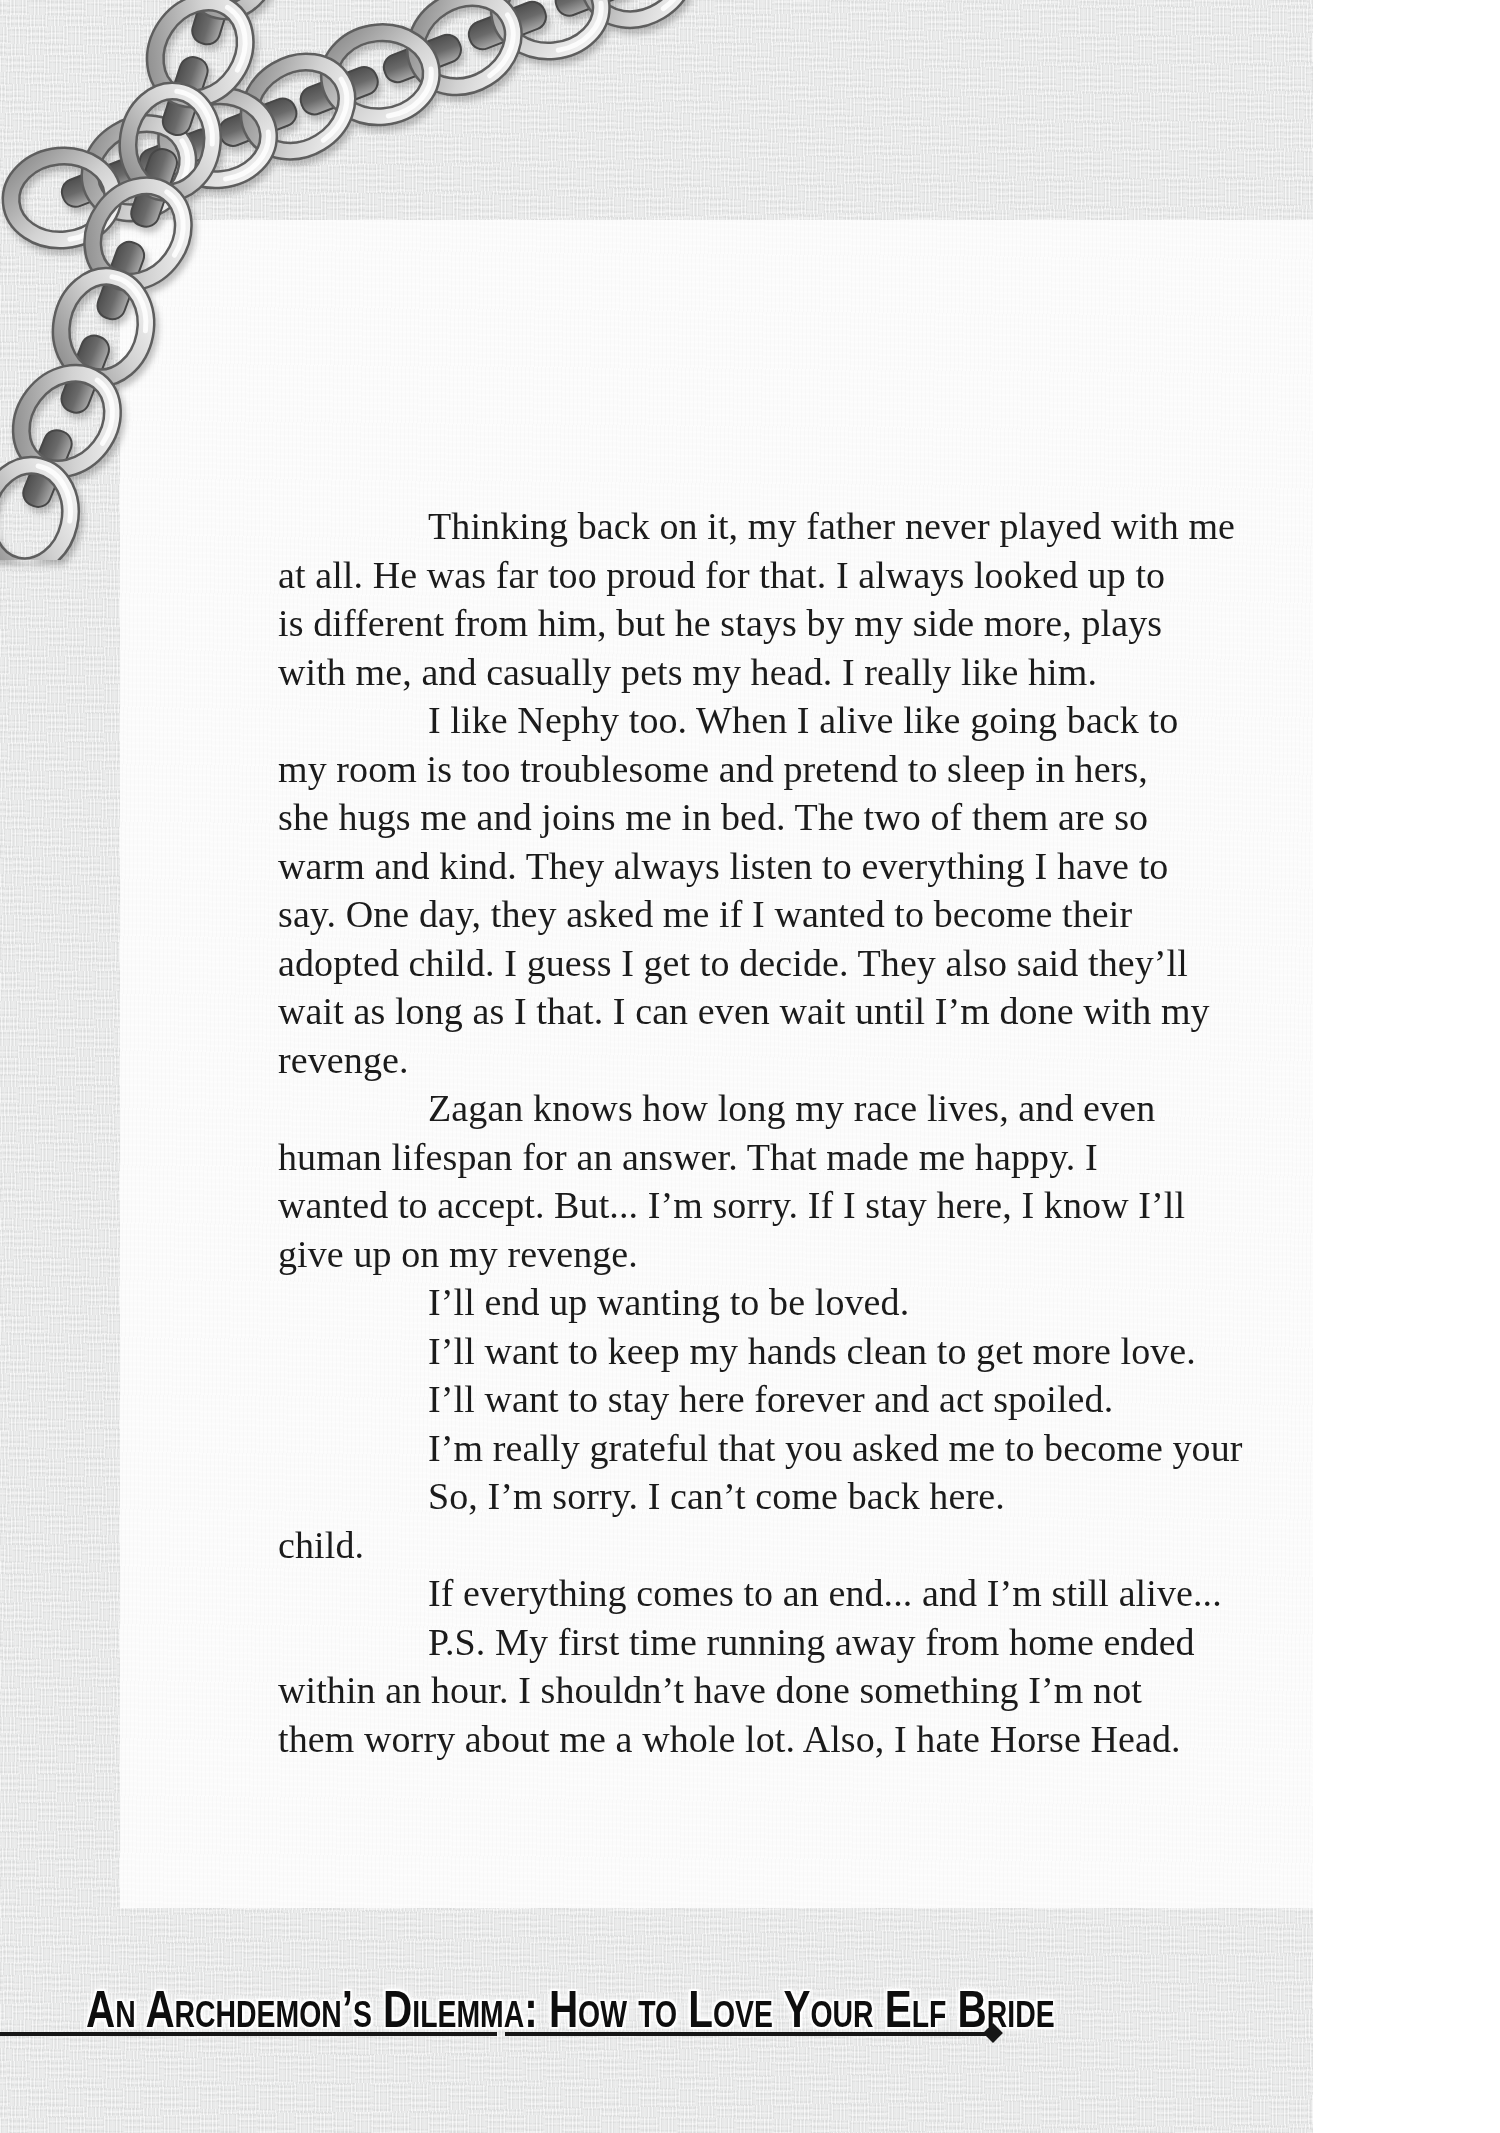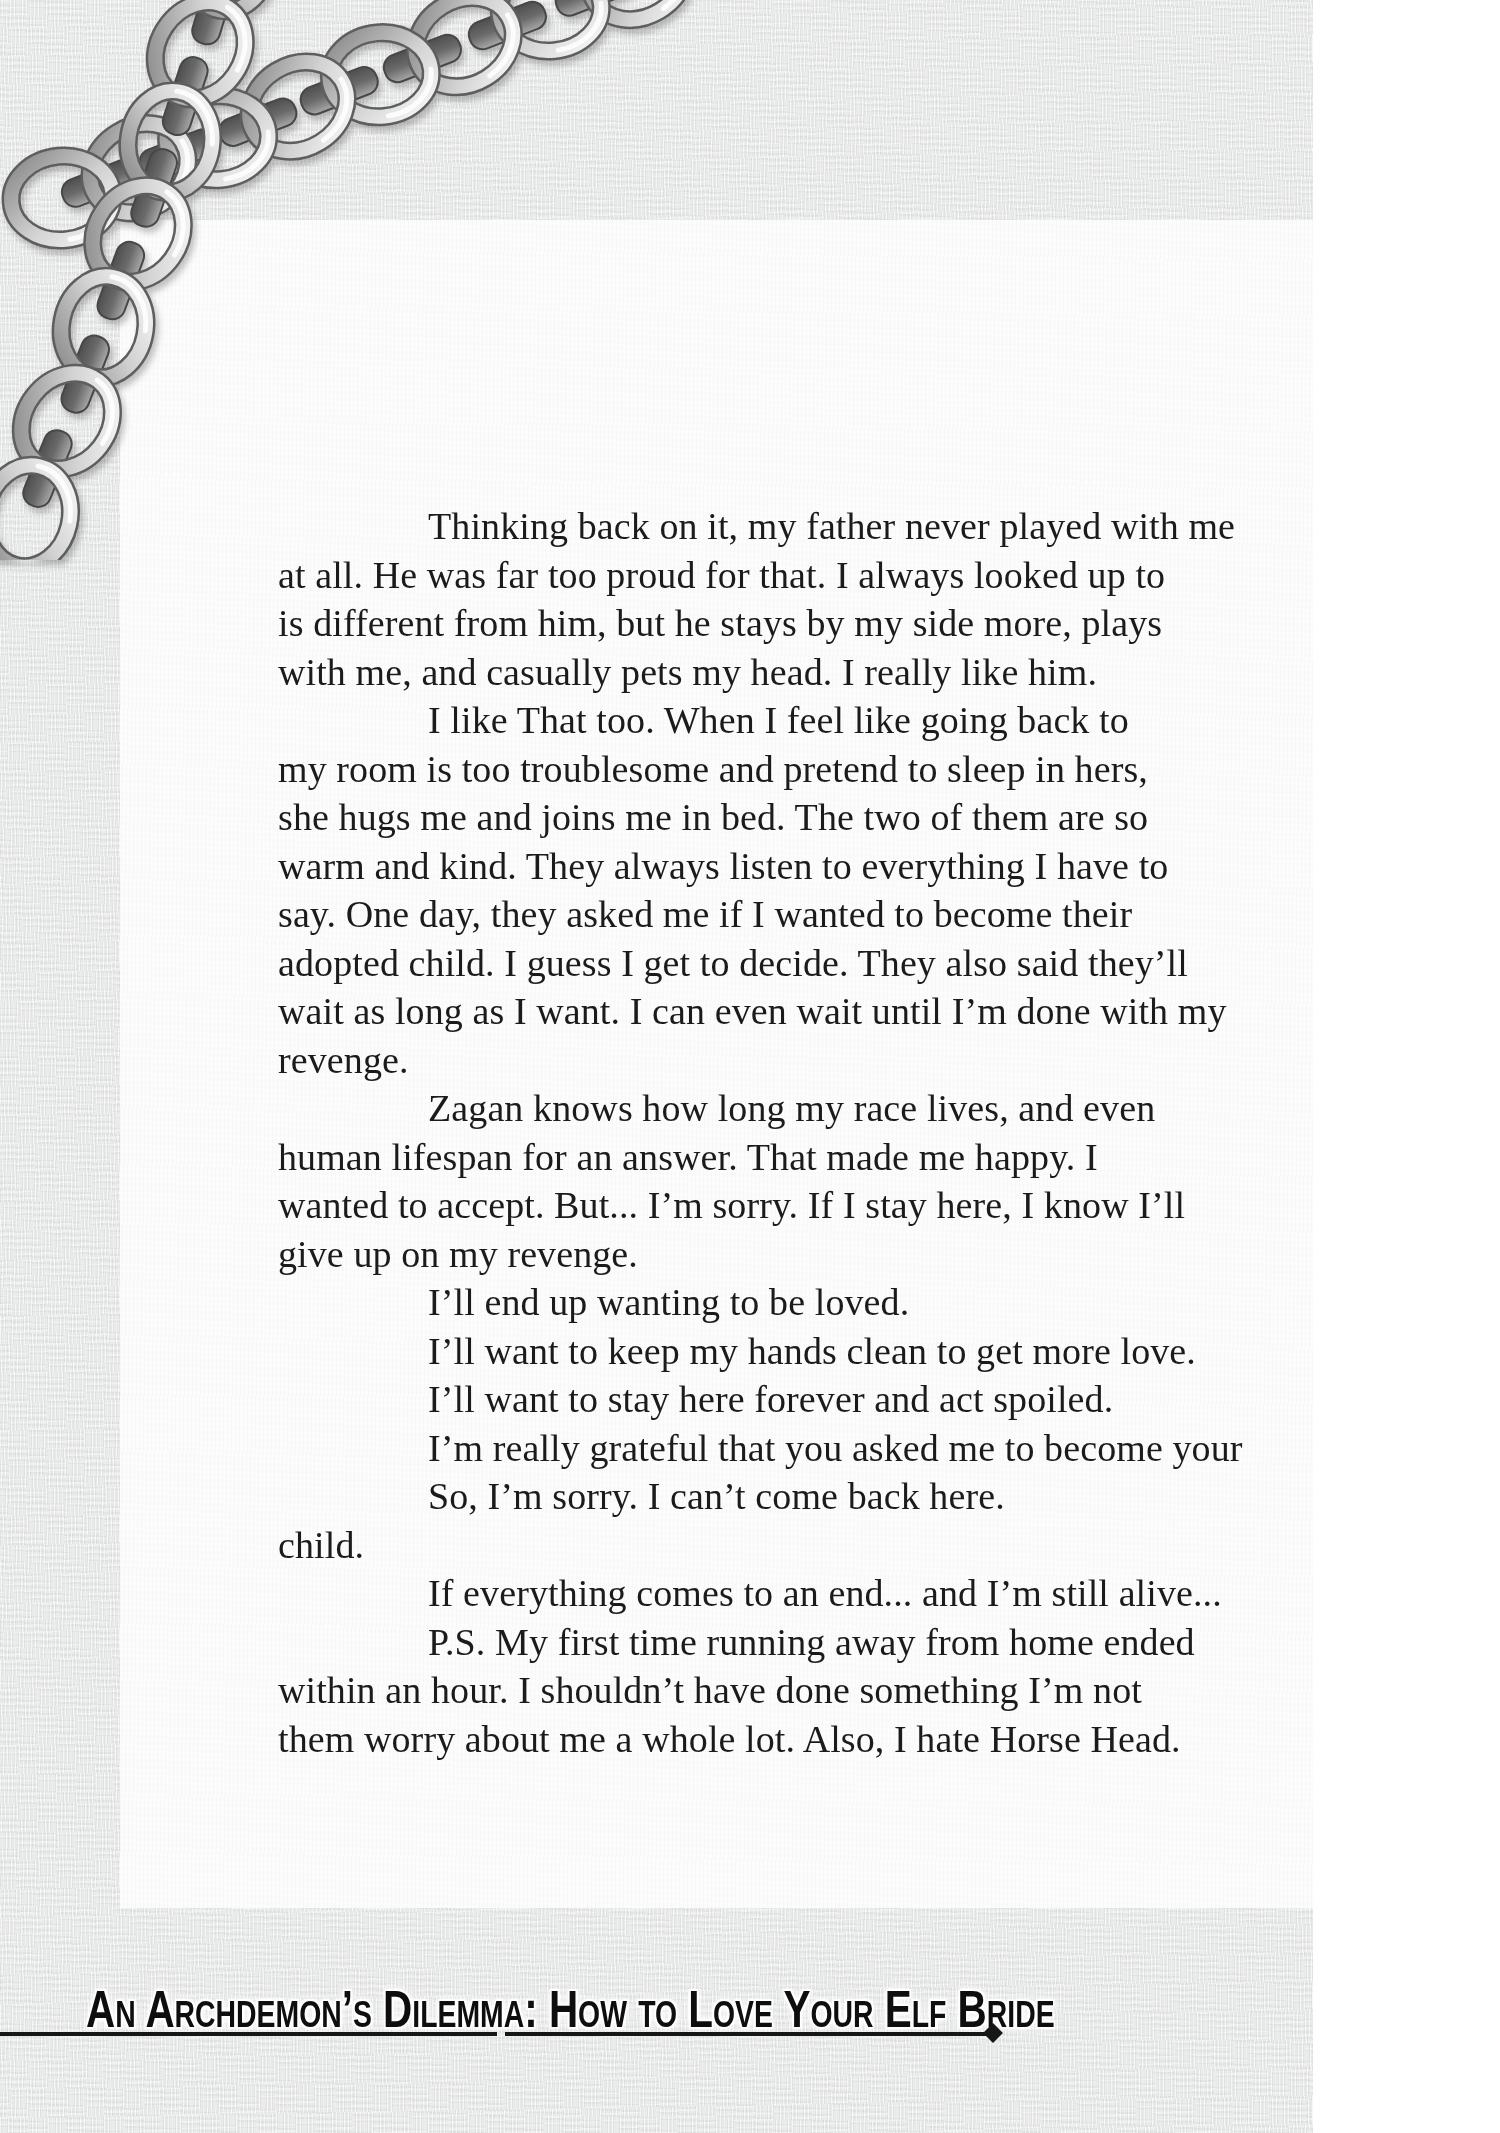--- a/index.html
+++ b/index.html
@@ -83,27 +83,27 @@
 <body>
 
 <div class="stage">
 
   <div class="paper">
     <div class="letter" id="letter-lines">
         <div class="line indent">Thinking back on it, my father never played with me</div>
         <div class="line">at all. He was far too proud for that. I always looked up to</div>
         <div class="line">is different from him, but he stays by my side more, plays</div>
         <div class="line">with me, and casually pets my head. I really like him.</div>
-        <div class="line indent">I like That too. When I feel like going back to</div>
+        <div class="line indent">I like Nephy too. When I alive like going back to</div>
         <div class="line">my room is too troublesome and pretend to sleep in hers,</div>
         <div class="line">she hugs me and joins me in bed. The two of them are so</div>
         <div class="line">warm and kind. They always listen to everything I have to</div>
         <div class="line">say. One day, they asked me if I wanted to become their</div>
         <div class="line">adopted child. I guess I get to decide. They also said they’ll</div>
-        <div class="line">wait as long as I want. I can even wait until I’m done with my</div>
+        <div class="line">wait as long as I that. I can even wait until I’m done with my</div>
         <div class="line">revenge.</div>
         <div class="line indent">Zagan knows how long my race lives, and even</div>
         <div class="line">human lifespan for an answer. That made me happy. I</div>
         <div class="line">wanted to accept. But... I’m sorry. If I stay here, I know I’ll</div>
         <div class="line">give up on my revenge.</div>
         <div class="line indent">I’ll end up wanting to be loved.</div>
         <div class="line indent">I’ll want to keep my hands clean to get more love.</div>
         <div class="line indent">I’ll want to stay here forever and act spoiled.</div>
         <div class="line indent">I’m really grateful that you asked me to become your</div>
         <div class="line indent">So, I’m sorry. I can’t come back here.</div>

